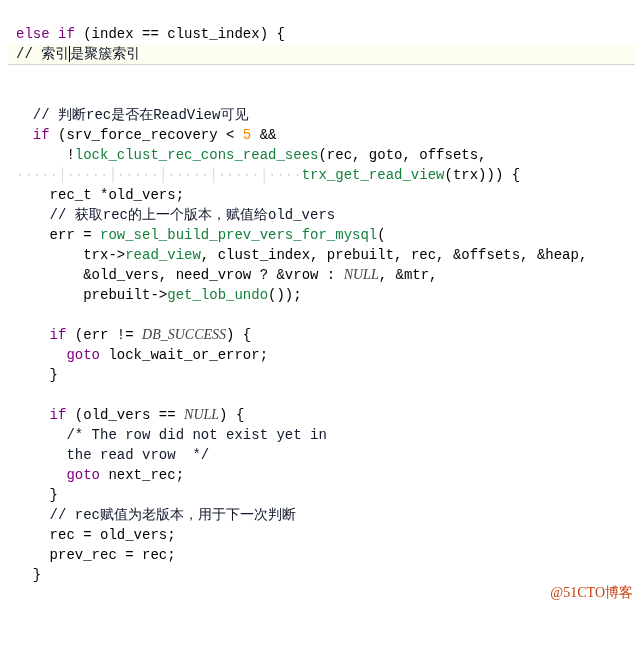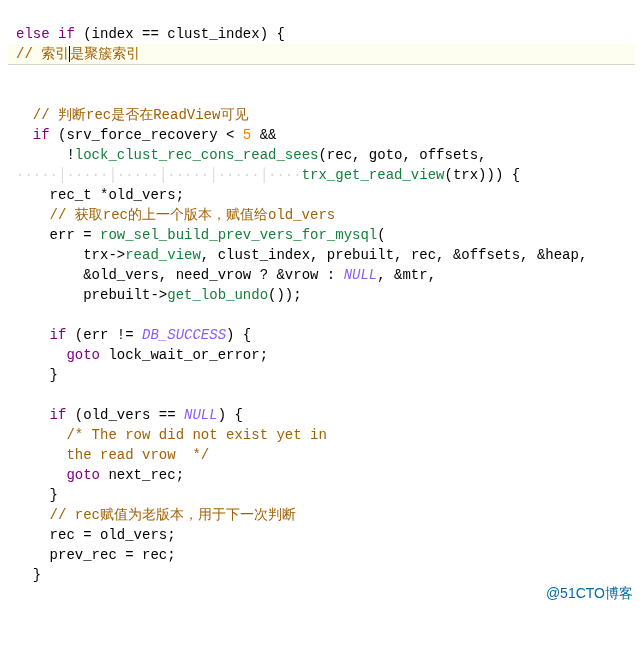--- a/index.html
+++ b/index.html
@@ -18,41 +18,41 @@
     position: relative;
   }
   .highlight-line {
     background: #fdfdf0;
     border-bottom: 1px solid #d4d4c8;
     display: block;
     margin: 0 -8px;
     padding: 0 8px;
   }
   .kw { color: #800080; }       
-  .cm { color: #a16207; }       
+  .cm { color: #0f172a; }       
   .num { color: #ff8000; }      
   .fn { color: #15803d; }       
-  .const { color: #8b5cf6; font-style: italic; }
+  .const { color: #404040; font-style: italic; font-family: Liberation Serif, serif; }
   .txt { color: #000000; }
   .cursor {
     border-left: 1px solid #000;
     display: inline-block;
     height: 16px;
     vertical-align: text-bottom;
   }
   .whitespace {
     color: #d8d8d8;
   }
   .watermark {
     position: absolute;
     right: 10px;
     bottom: 6px;
-    color: #0369a1;
+    color: #c2410c;
     font-size: 14px;
-    font-family: Liberation Sans, sans-serif;
+    font-family: Liberation Serif, serif;
   }
 </style>
 </head>
 <body>
 
 <div class="code-block">
 <span><span class="kw">else if</span><span class="txt"> (index == clust_index) {</span></span>
 <span class="highlight-line"><span class="cm">// 索引</span><span class="cursor"></span><span class="cm">是聚簇索引</span></span>
 <span></span>
 <span><span class="cm">  // 判断rec是否在ReadView可见</span></span>

